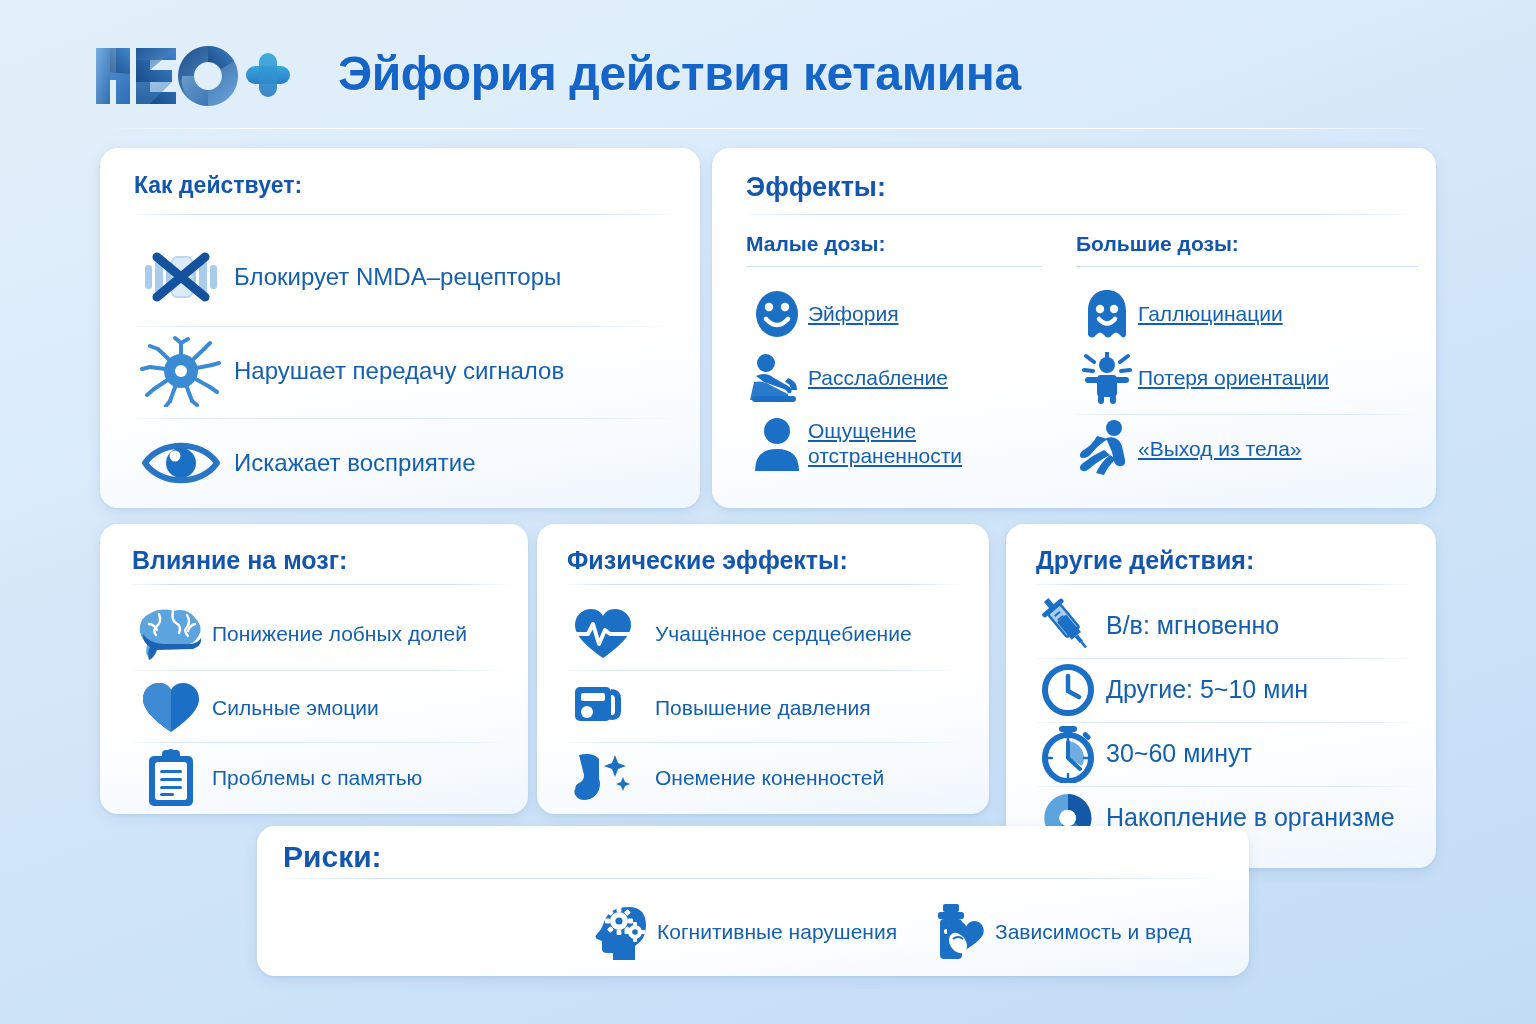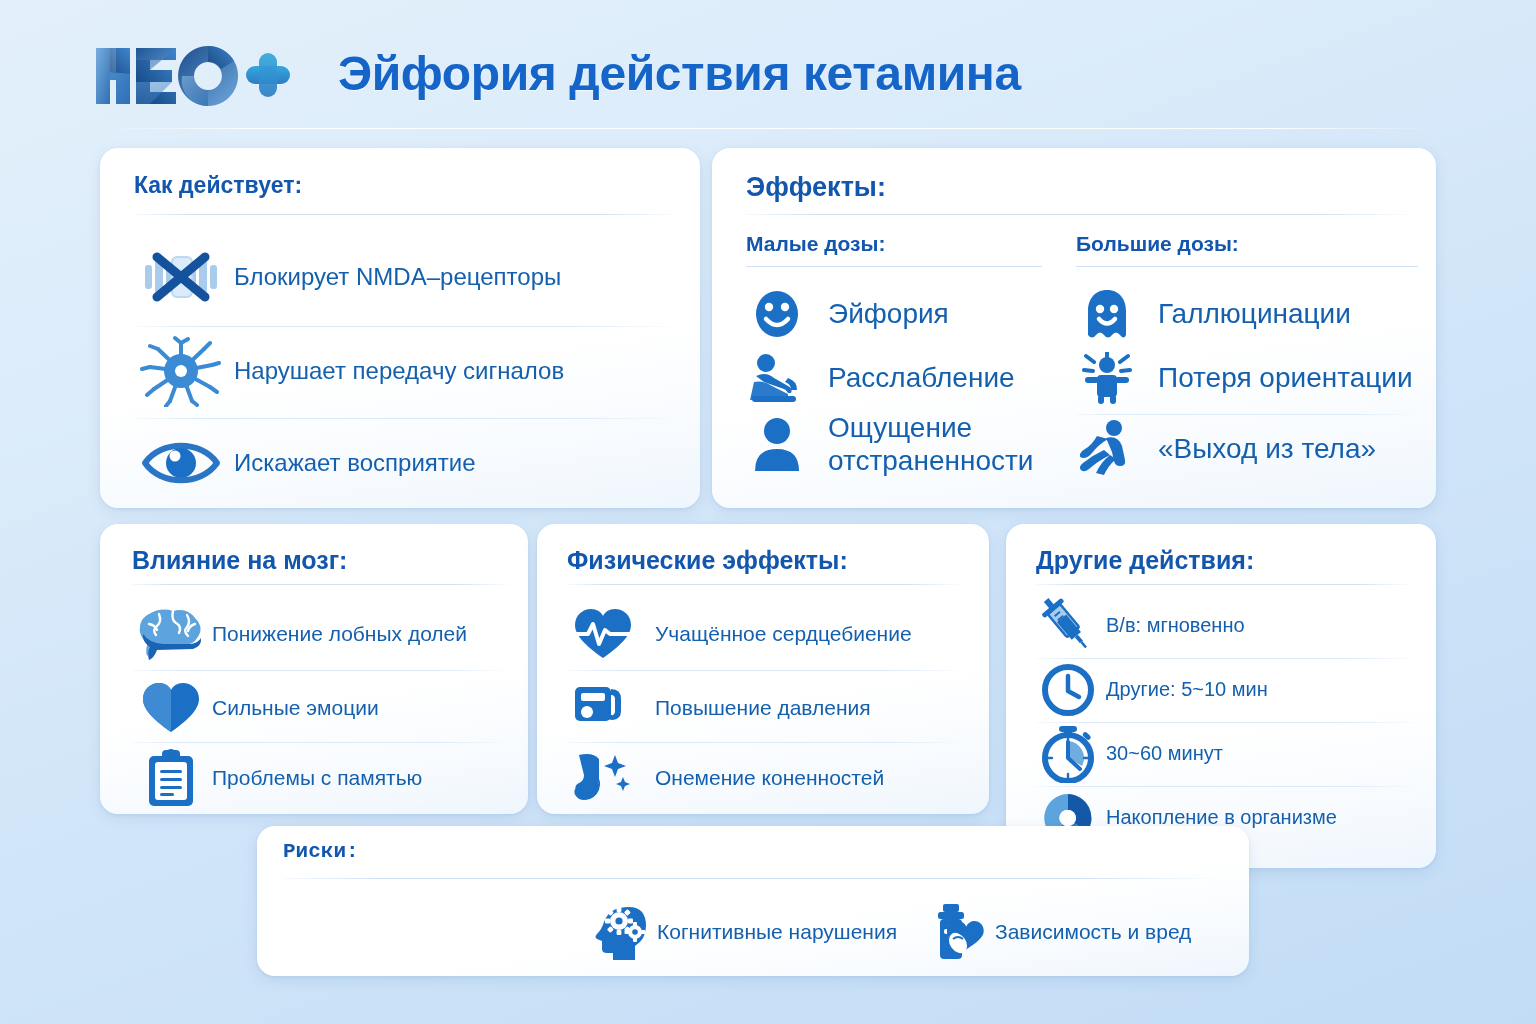--- a/index.html
+++ b/index.html
@@ -112,21 +112,21 @@
   .subhead {
     position: absolute;
     font-size: 21px;
     font-weight: bold;
     color: #1256AE;
     white-space: nowrap;
   }
   .subrule { position: absolute; height: 1px; background: #cfe2f5; }
   .eff-item { height: 64px; }
   .eff-item .ico { width: 62px; height: 58px; }
-  .eff-item .lbl { font-size: 28px; margin-left: 20px; }
+  .eff-item .lbl { font-size: 21px; margin-left: 0; text-decoration: underline; }
 
   
   #card-brain { left: 100px; top: 524px; width: 428px; height: 290px; }
   #card-brain .card-title { left: 32px; top: 22px; font-size: 25px; }
   #card-brain .title-rule { left: 32px; top: 60px; width: 380px; }
   .br-item { left: 32px; width: 380px; height: 72px; }
   .br-item .ico { width: 78px; height: 62px; }
   .br-item .lbl { font-size: 21px; margin-left: 2px; }
 
   
@@ -136,25 +136,25 @@
   .ph-item { left: 30px; width: 400px; height: 72px; }
   .ph-item .ico { width: 72px; height: 62px; }
   .ph-item .lbl { font-size: 21px; margin-left: 16px; }
 
   
   #card-time { left: 1006px; top: 524px; width: 430px; height: 344px; }
   #card-time .card-title { left: 30px; top: 22px; font-size: 25px; }
   #card-time .title-rule { left: 30px; top: 60px; width: 378px; }
   .tm-item { left: 30px; width: 386px; height: 64px; }
   .tm-item .ico { width: 64px; height: 58px; }
-  .tm-item .lbl { font-size: 20px; margin-left: 6px; }
+  .tm-item .lbl { font-size: 25px; margin-left: 6px; }
 
   
   #card-risk { left: 257px; top: 826px; width: 992px; height: 150px; }
-  #card-risk .card-title { left: 26px; top: 14px; font-size: 21px; font-family: Liberation Mono, monospace; }
+  #card-risk .card-title { left: 26px; top: 14px; font-size: 30px; }
   #card-risk .title-rule { left: 26px; top: 52px; width: 940px; }
   .rk-item { position: absolute; top: 74px; height: 64px; display: flex; align-items: center; }
   .rk-item .ico { width: 62px; height: 58px; display:flex; align-items:center; justify-content:center; }
   .rk-item .lbl { font-size: 21px; color: #1460AE; margin-left: 4px; white-space: nowrap; }
 </style>
 </head>
 <body>
 
 <div class="stage">
 

